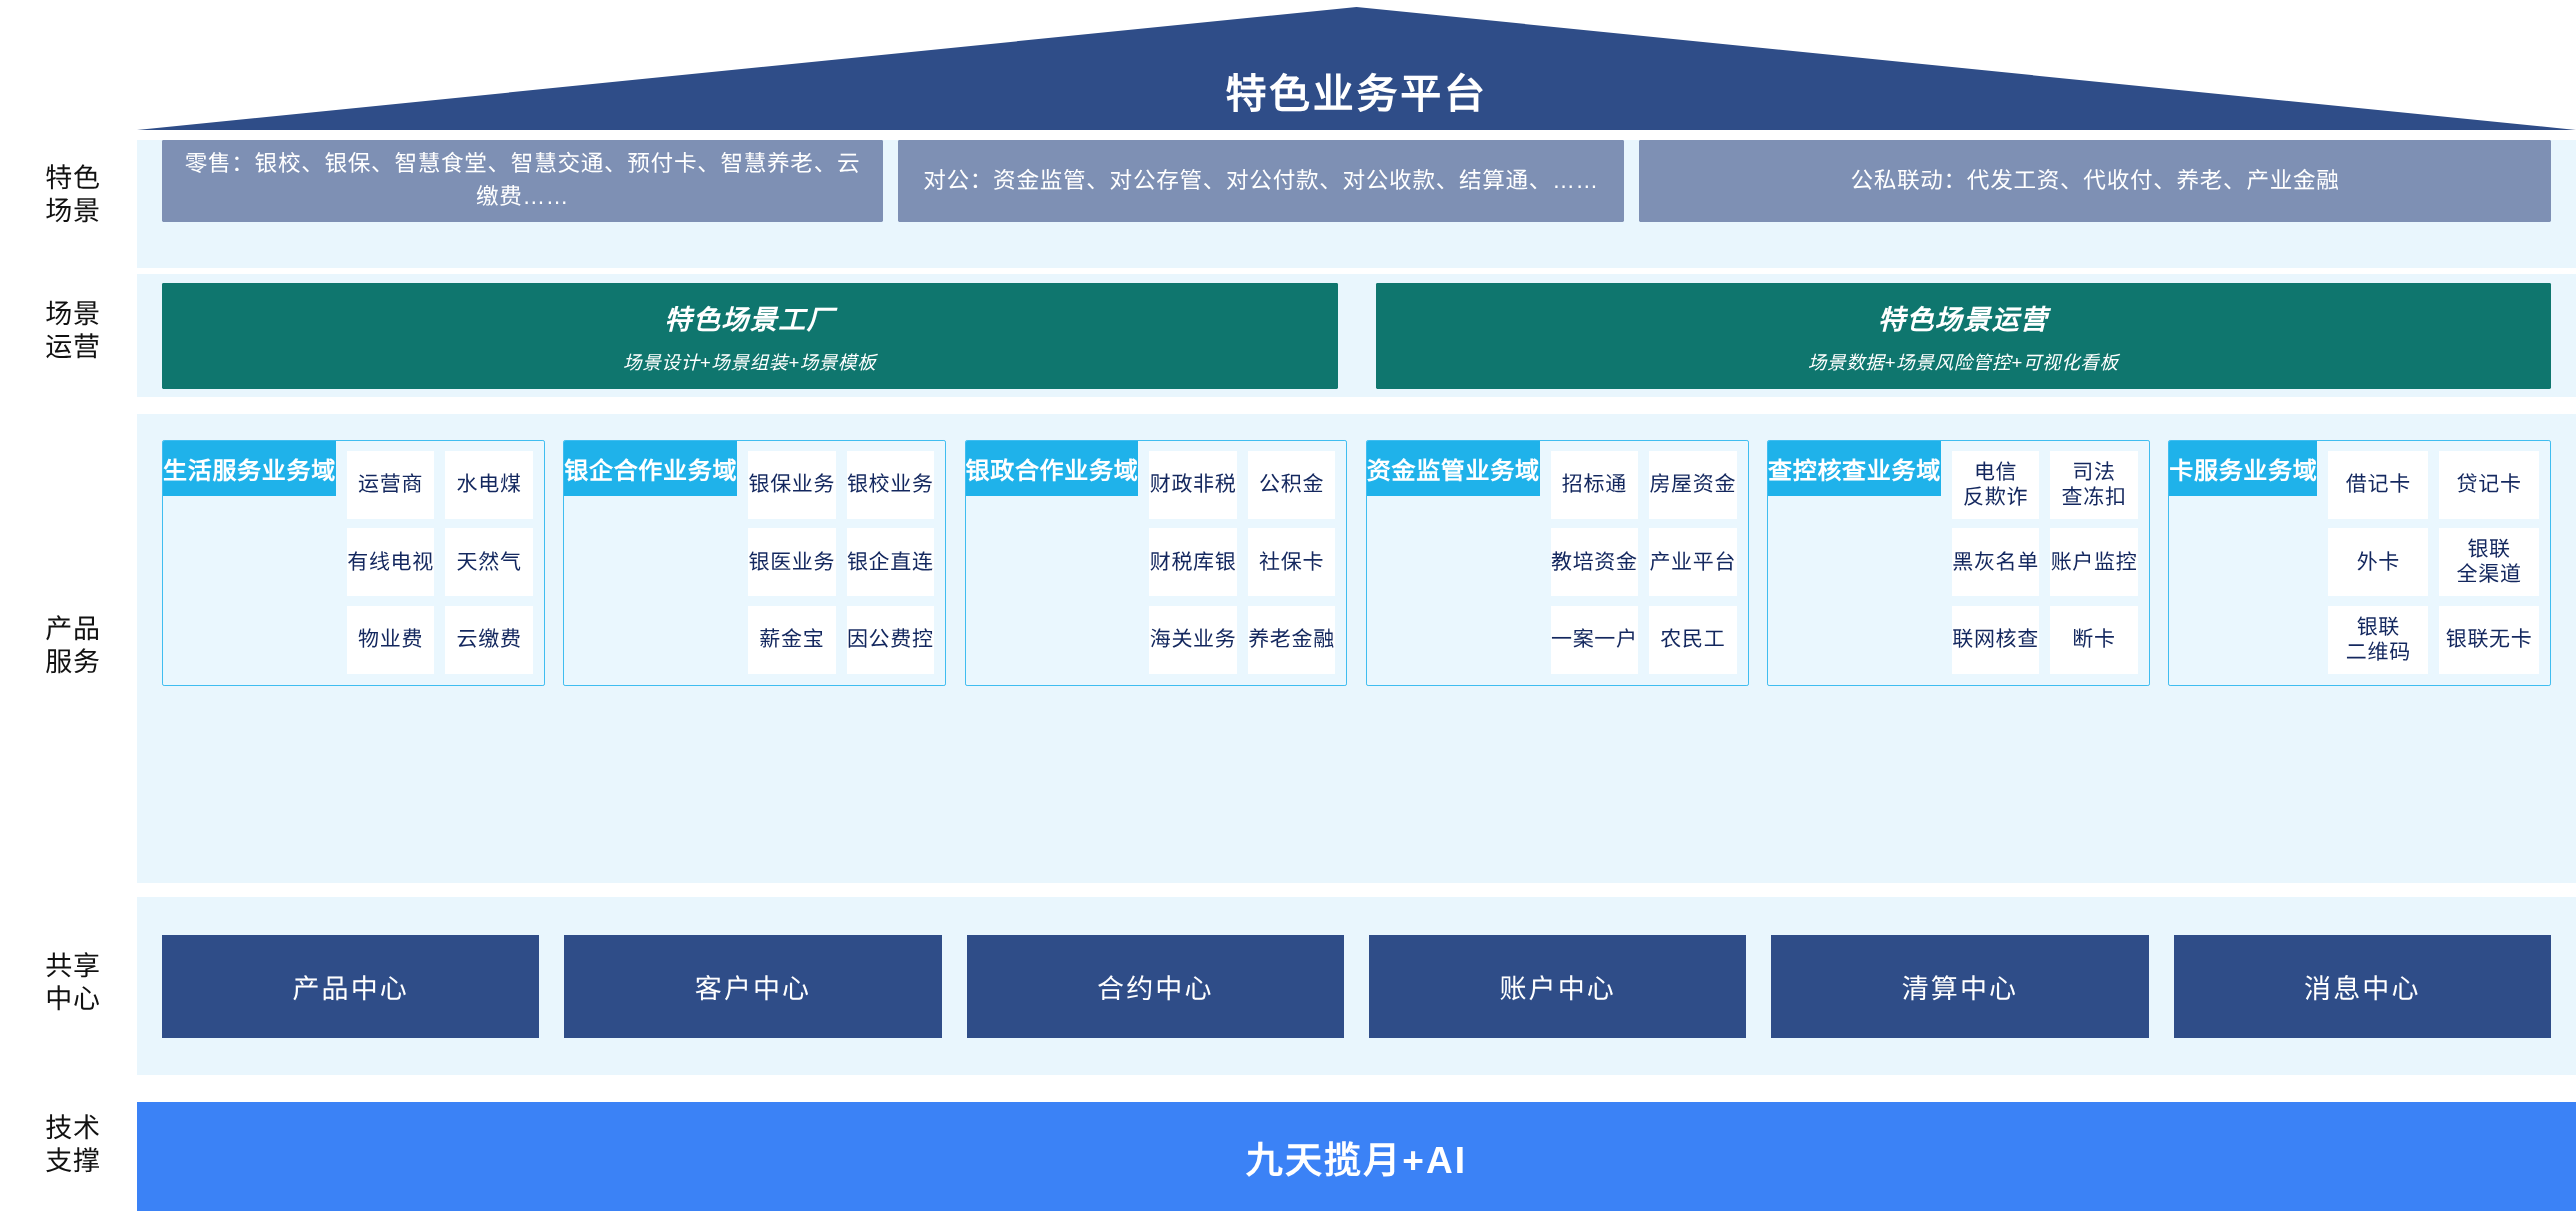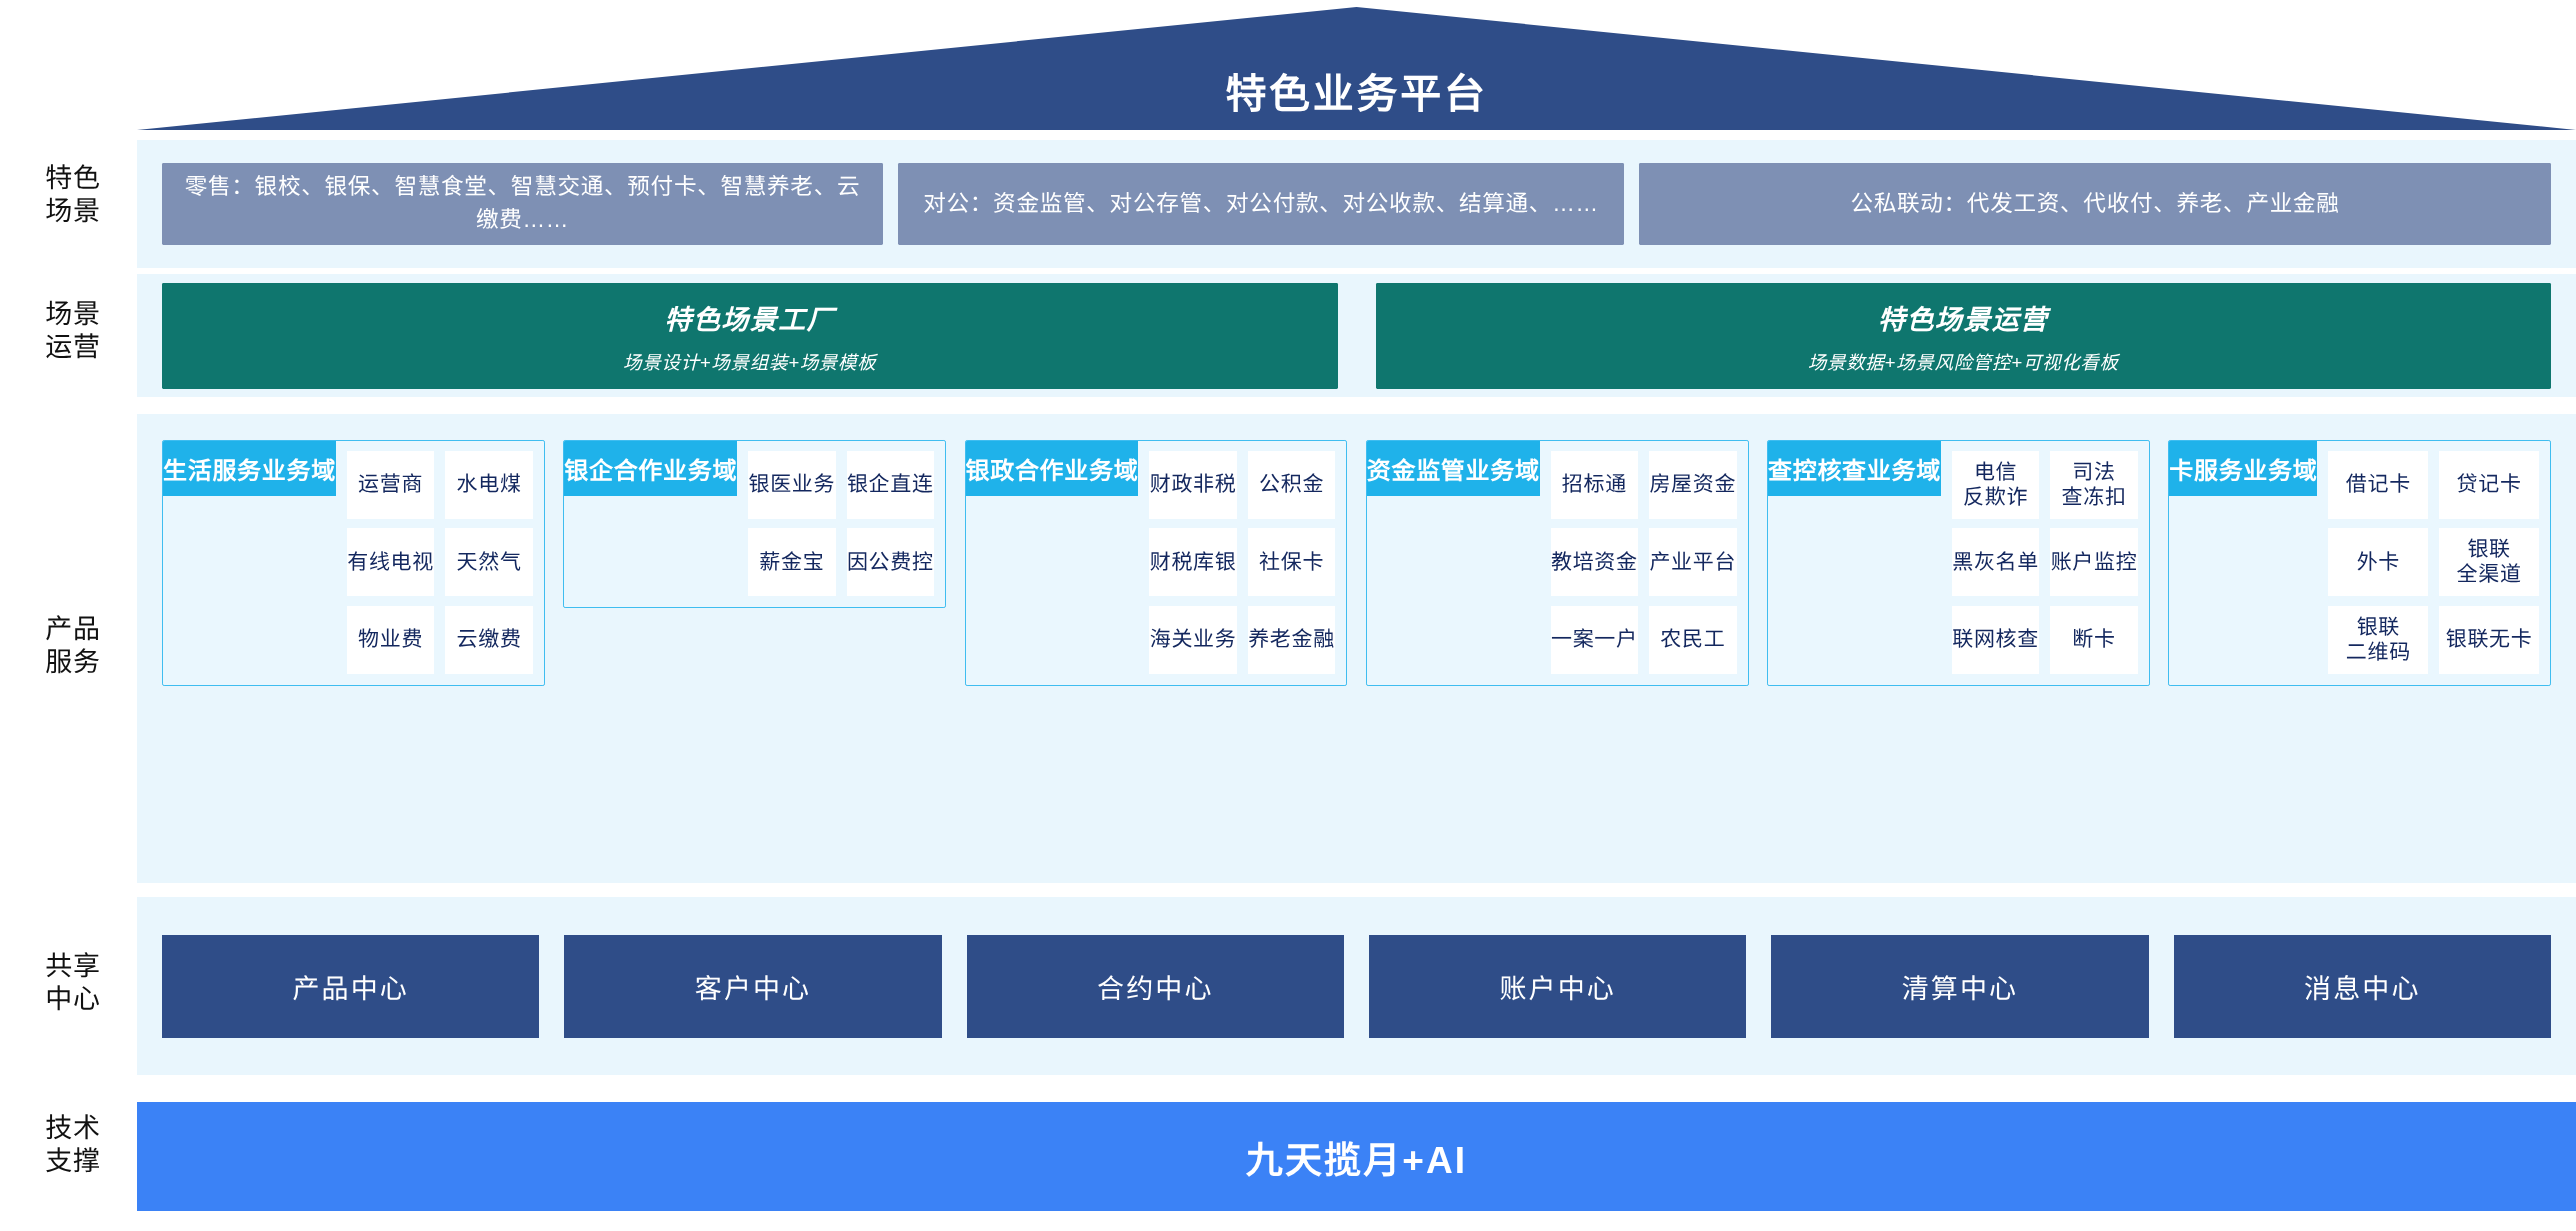--- a/index.html
+++ b/index.html
@@ -25,21 +25,21 @@
   .row-label{
     position:absolute;left:15px;width:116px;
     text-align:center;color:#111111;font-size:27px;line-height:1.22;
     font-weight:400;letter-spacing:0.7px;
   }
 
   
   .band{position:absolute;left:137px;width:2439px;background:#e9f6fd;box-sizing:border-box;}
 
   
-  .scene-band{top:140px;height:128px;display:flex;align-items:center;padding:0 25px;box-sizing:border-box;gap:15px;}
+  .scene-band{top:140px;height:128px;display:flex;align-items:flex-start;padding:0 25px;box-sizing:border-box;gap:15px;}
   .scene-box{
     background:#7e90b4;color:#ffffff;border-radius:1.4px;
     display:flex;align-items:center;justify-content:center;text-align:center;
     font-size:22.6px;line-height:1.45;padding:6.8px 15px;box-sizing:border-box;
     height:82px;letter-spacing:0.7px;
   }
   .scene-box.s1{flex:0 0 721px;}
   .scene-box.s2{flex:0 0 726px;}
   .scene-box.s3{flex:1 1 auto;}
 
@@ -143,20 +143,24 @@
         <div class="prod-cell">物业费</div>
         <div class="prod-cell">云缴费</div>
       </div>
     </div>
   </div>
 
   <div class="prod-col">
     <div class="prod-head">银企合作业务域</div>
     <div class="prod-body">
       <div class="prod-row">
+        <div class="prod-cell">银保业务</div>
+        <div class="prod-cell">银校业务</div>
+      </div>
+      <div class="prod-row">
         <div class="prod-cell">银医业务</div>
         <div class="prod-cell">银企直连</div>
       </div>
       <div class="prod-row">
         <div class="prod-cell">薪金宝</div>
         <div class="prod-cell">因公费控</div>
       </div>
     </div>
   </div>
 

